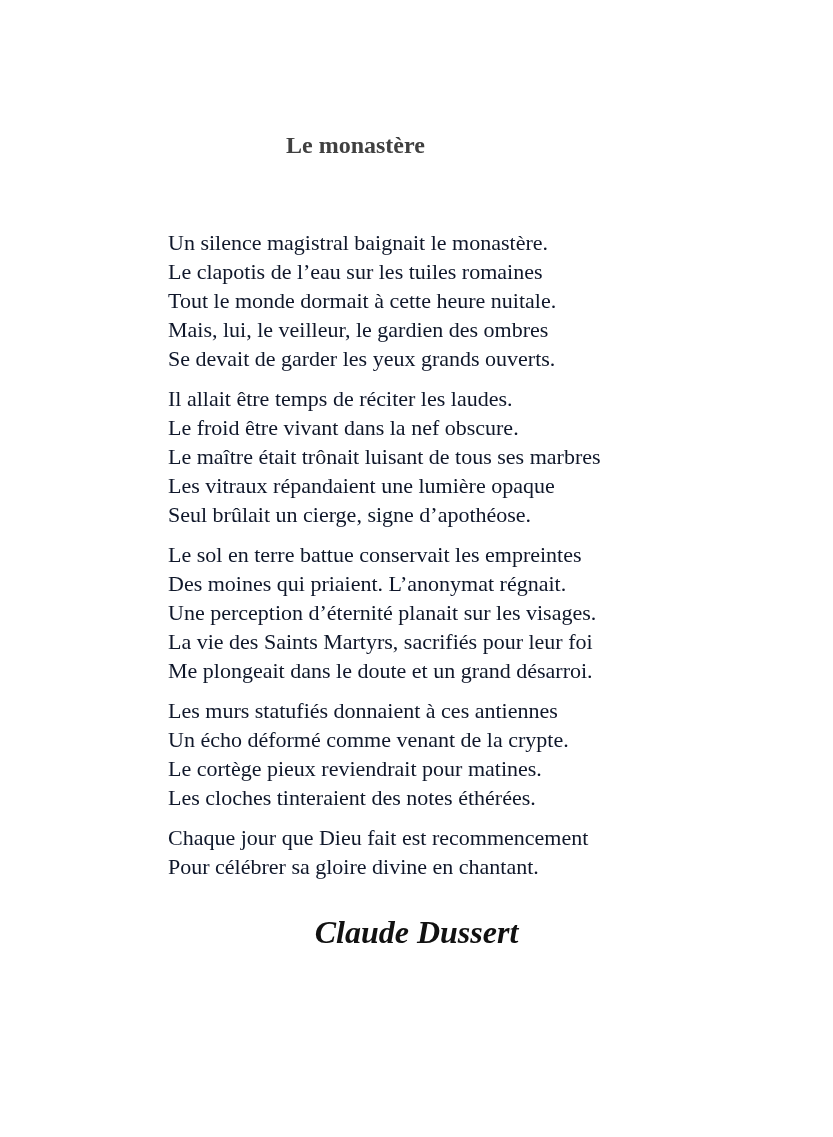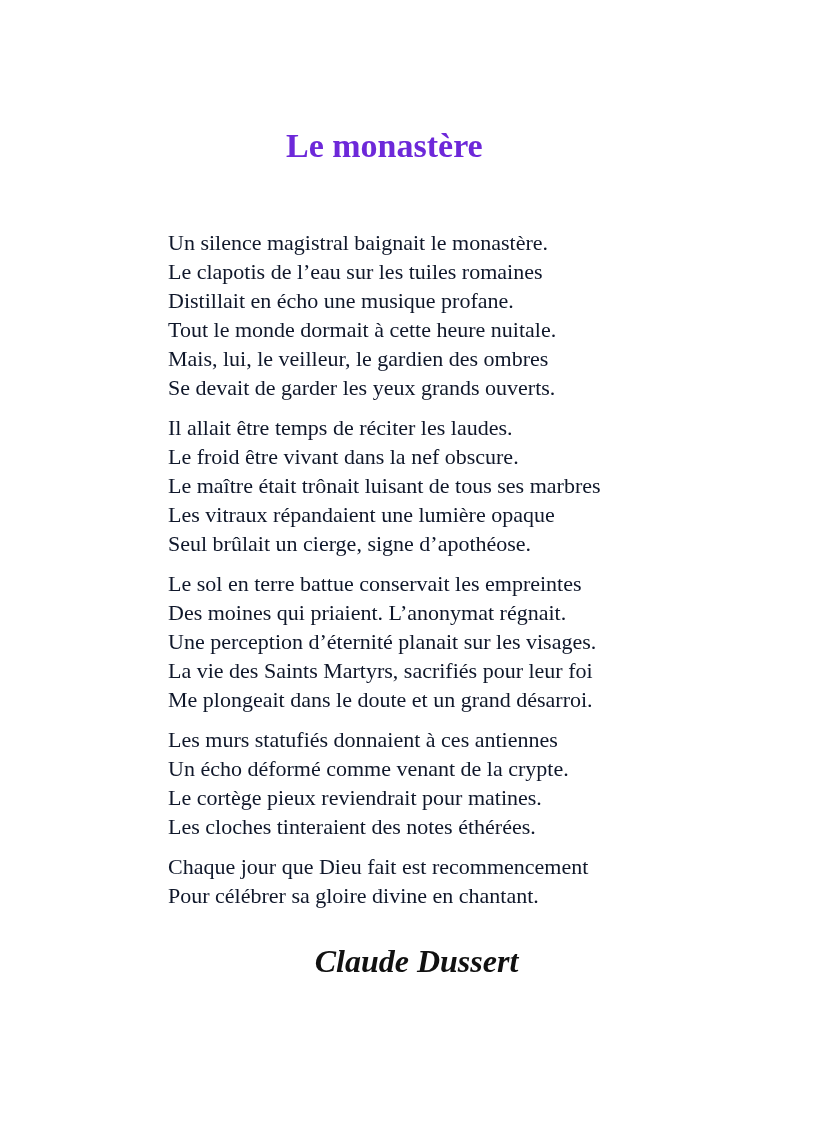--- a/index.html
+++ b/index.html
@@ -15,23 +15,23 @@
     box-sizing: border-box;
     padding-top: 125px;
     overflow: hidden;
     font-family: "Liberation Serif", serif;
   }
   .title {
     margin: 0 0 0 286px;
     width: fit-content;
     font-family: "Liberation Serif", serif;
     font-weight: bold;
-    font-size: 34px;
+    font-size: 24px;
     line-height: 41px;
-    color: #6d28d9;
+    color: #404040;
   }
   .poem {
     margin-top: 62px;
     margin-left: 168px;
     font-size: 22px;
     line-height: 29px;
     color: #0f172a;
   }
   .stanza {
     margin: 0 0 11px 0;
@@ -58,21 +58,20 @@
 
 <div class="page">
 
   <h1 class="title">Le monastère</h1>
 
   <div class="poem">
 
     <p class="stanza">
       <span class="line">Un silence magistral baignait le monastère.</span>
       <span class="line">Le clapotis de l’eau sur les tuiles romaines</span>
-      <span class="line">Distillait en écho une musique profane.</span>
       <span class="line">Tout le monde dormait à cette heure nuitale.</span>
       <span class="line">Mais, lui, le veilleur, le gardien des ombres</span>
       <span class="line">Se devait de garder les yeux grands ouverts.</span>
     </p>
 
     <p class="stanza">
       <span class="line">Il allait être temps de réciter les laudes.</span>
       <span class="line">Le froid être vivant dans la nef obscure.</span>
       <span class="line">Le maître était trônait luisant de tous ses marbres</span>
       <span class="line">Les vitraux répandaient une lumière opaque</span>

